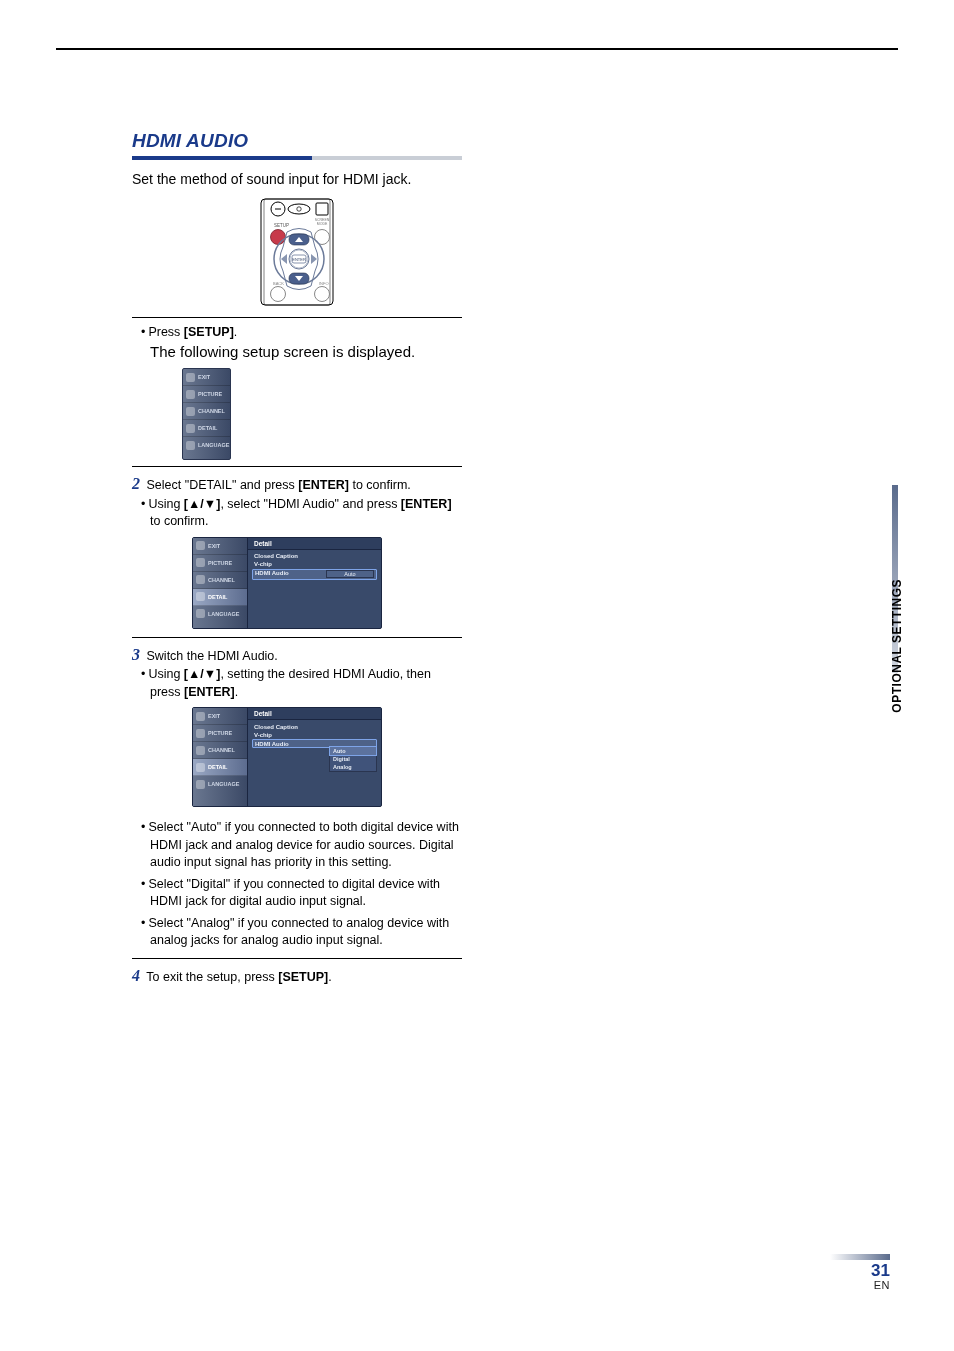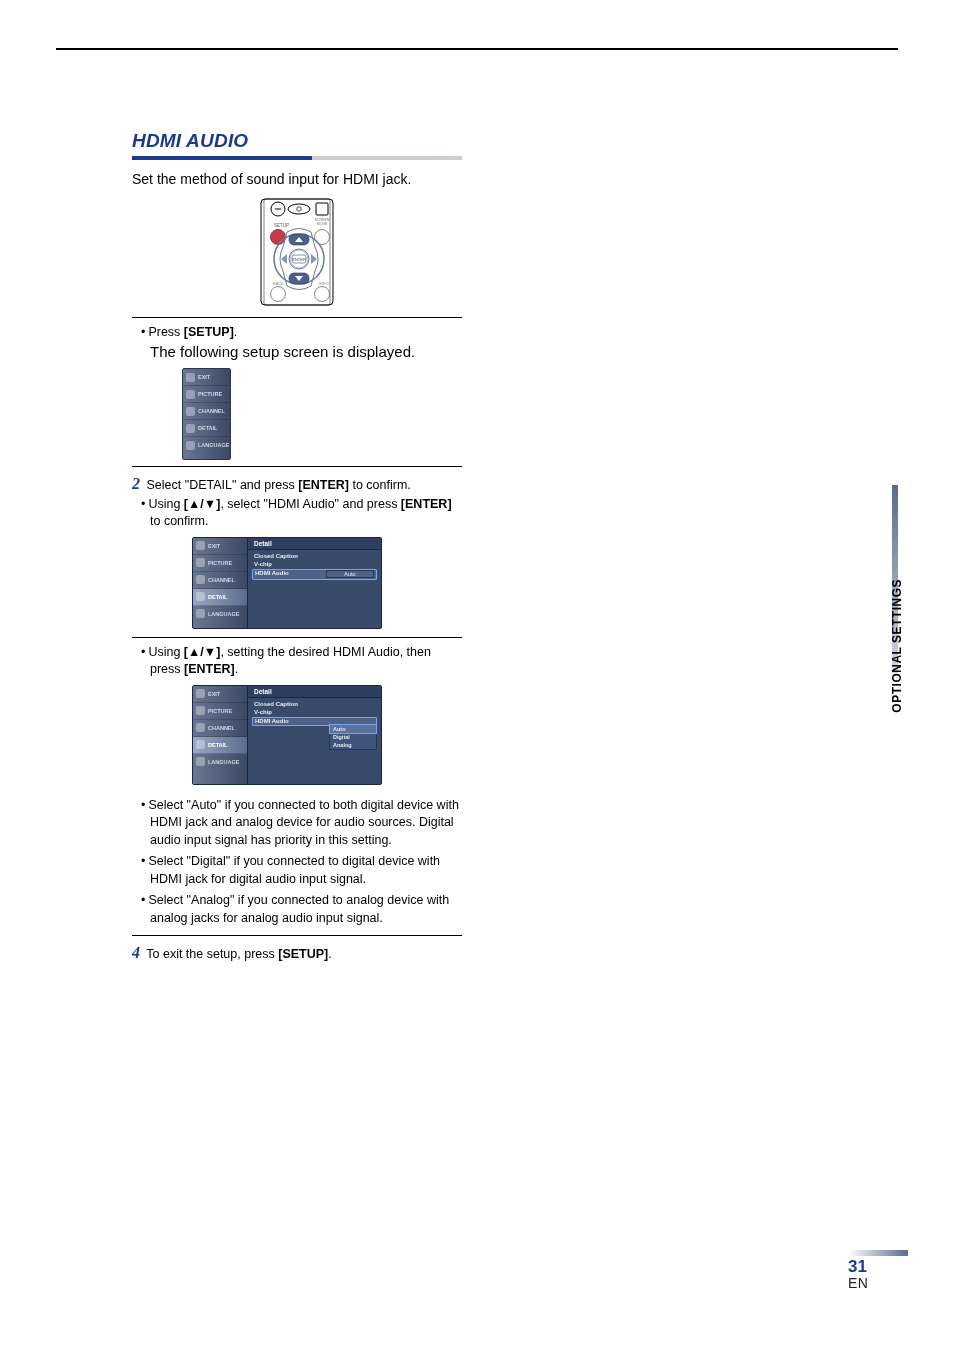--- a/index.html
+++ b/index.html
@@ -235,39 +235,39 @@
     top: 94px;
     transform: rotate(-90deg);
     transform-origin: right top;
     font-size: 12px;
     font-weight: bold;
     letter-spacing: 0.5px;
     white-space: nowrap;
   }
   .page-num-block {
     position: absolute;
-    right: 46px;
+    right: 64px;
     bottom: 60px;
-    text-align: left;
+    text-align: right;
   }
   .page-num-block .bar {
     height: 6px;
     width: 60px;
     background: linear-gradient(to right, rgba(90,107,140,0) 0%, #5a6b8c 100%);
     margin-left: auto;
     margin-bottom: 2px;
   }
   .page-num {
     font-size: 17px;
     font-weight: bold;
     color: #1a3a8a;
     line-height: 1;
   }
   .page-en {
-    font-size: 14px;
+    font-size: 11px;
     color: #222;
     letter-spacing: 0.5px;
   }
 </style>
 </head>
 <body>
 
 <div class="page">
   <hr class="hr-top">
 
@@ -403,20 +403,24 @@
             <div class="panel-item selbg">
               <span class="lbl">HDMI Audio</span>
               <span class="val-box">Auto</span>
             </div>
           </div>
         </div>
       </div>
     </div>
 
     <hr class="step-sep">
+    <div class="step-line">
+      <span class="step-num">3</span>
+      <span>Switch the HDMI Audio.</span>
+    </div>
     <div class="sub">
       <span class="bullet">•</span><span>Using </span><b>[▲/▼]</b><span>, setting the desired HDMI Audio, then press </span><b>[ENTER]</b><span>.</span>
     </div>
 
     <div class="osd osd-wrap-3" style="margin-left:60px;">
       <div class="osd3" style="height:98px;">
         <div class="sidebar">
           <div class="row">
               <span class="ic"></span>
               <span>EXIT</span>

